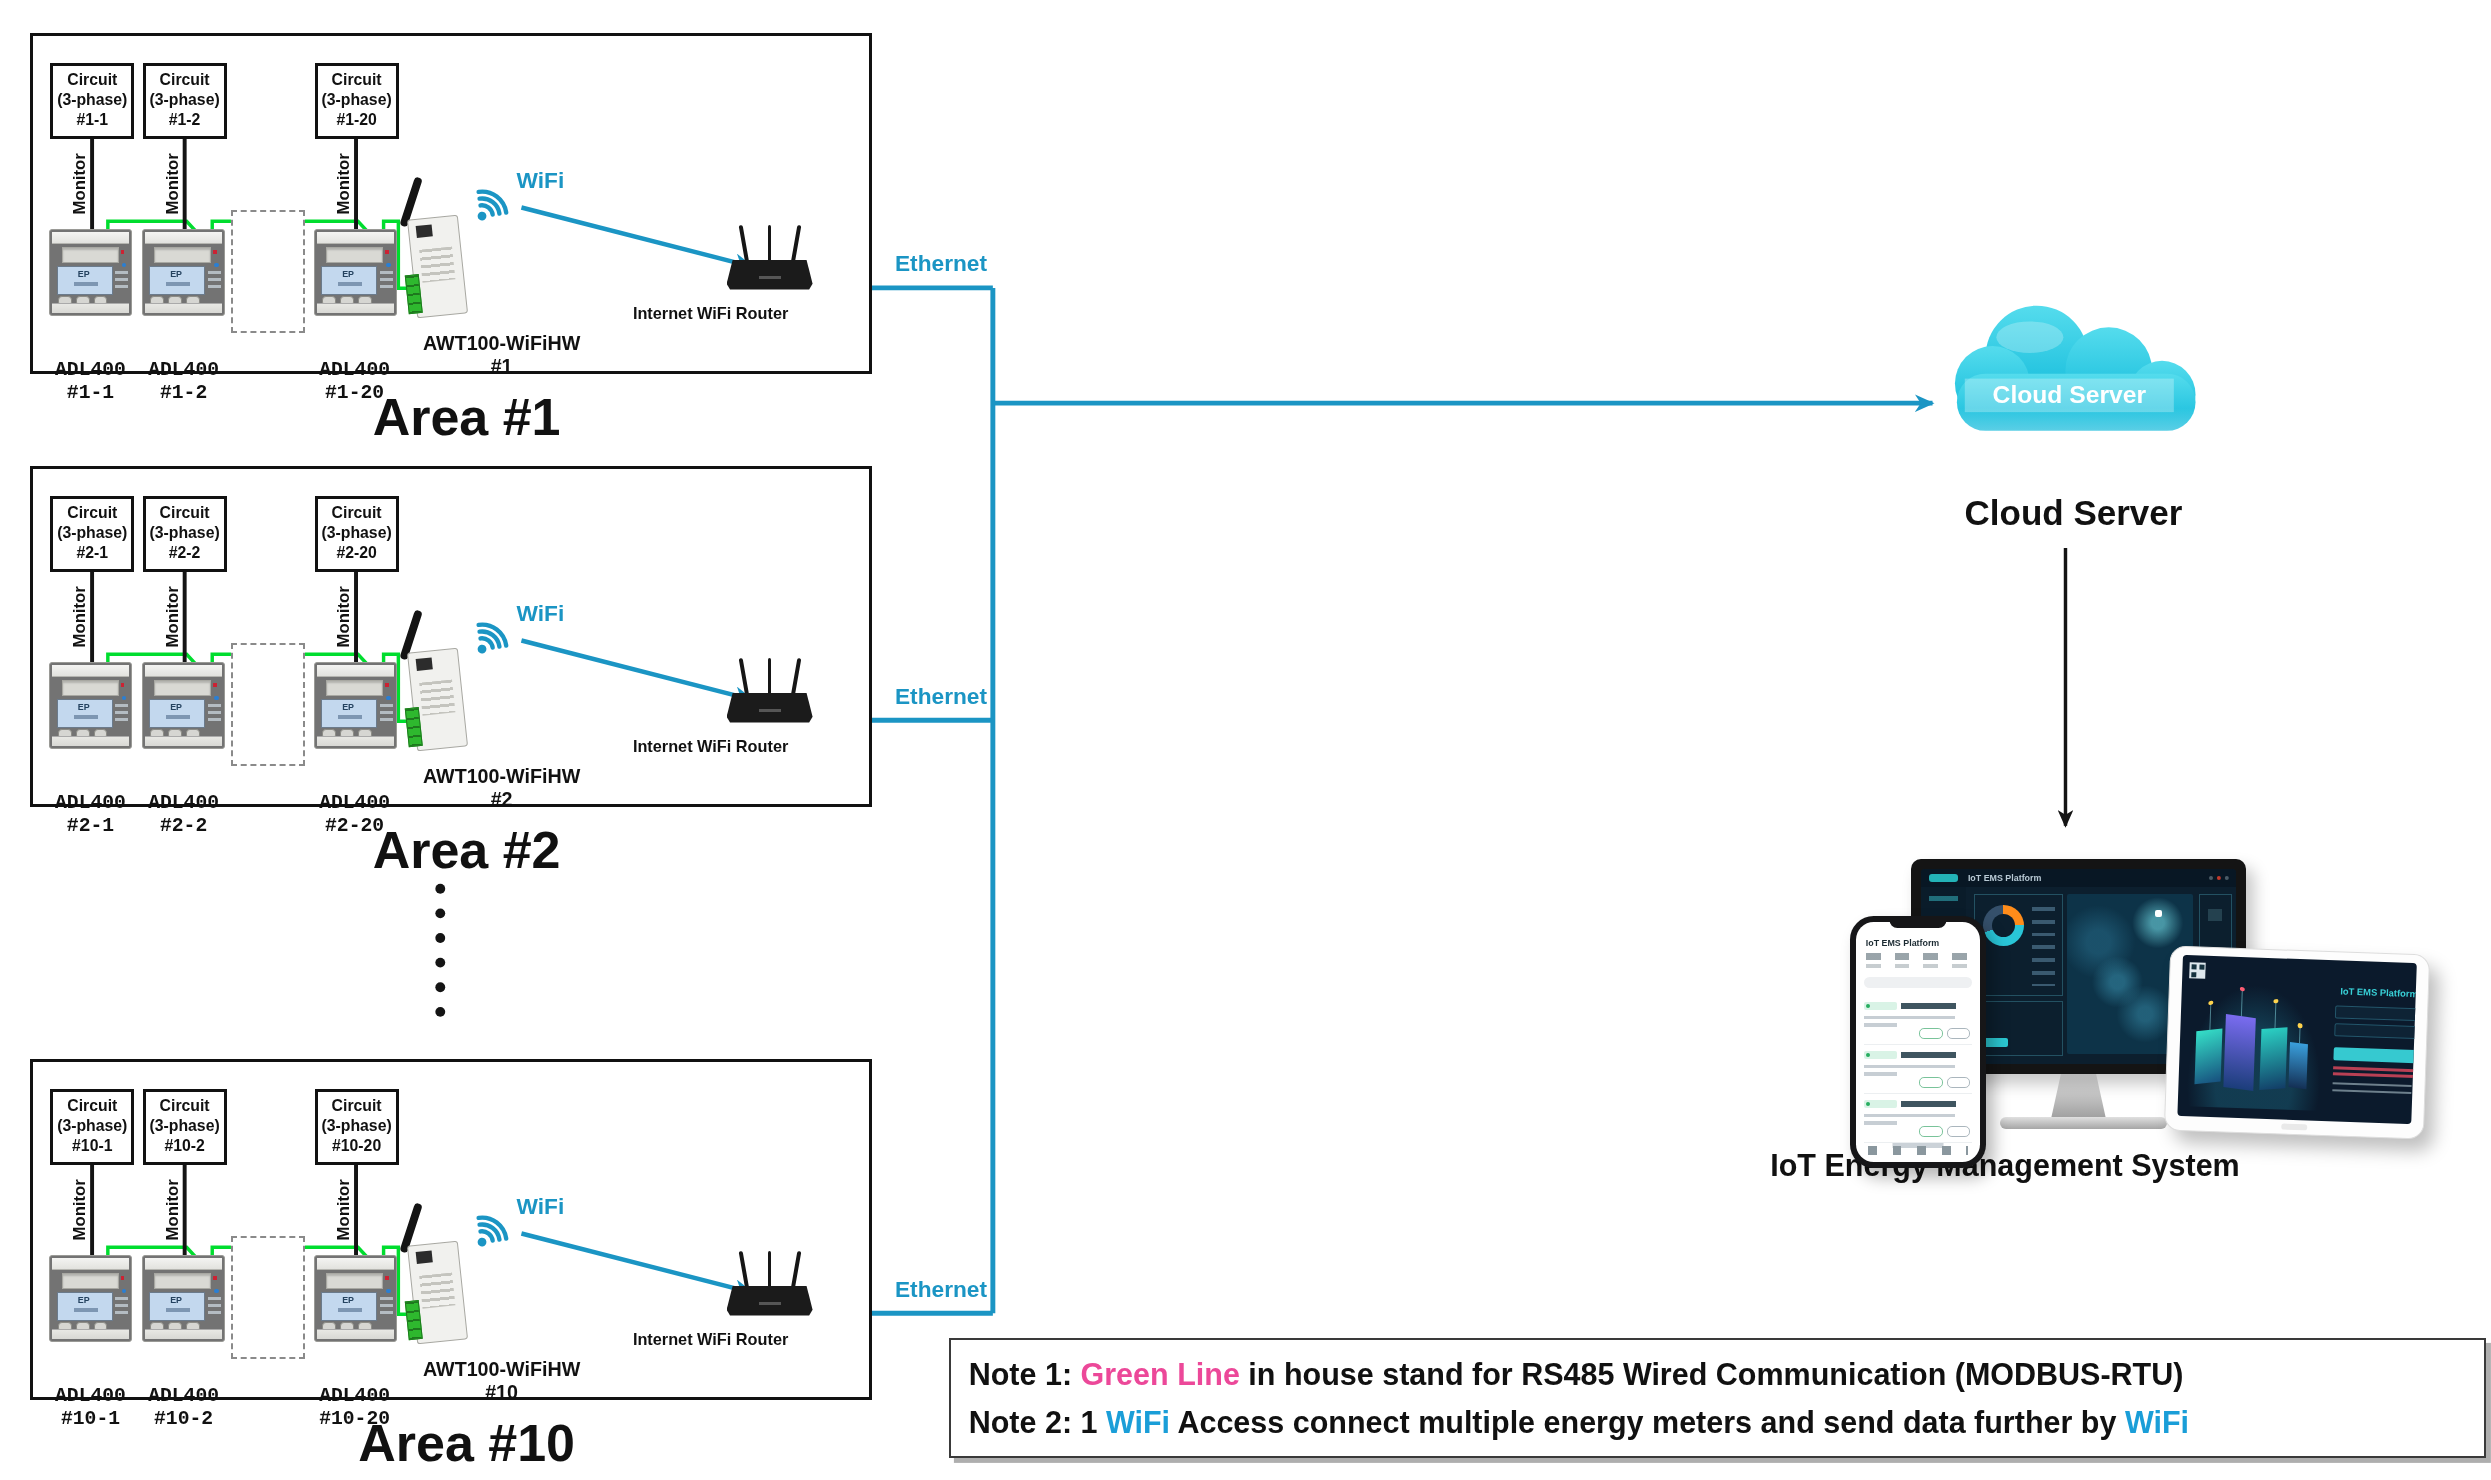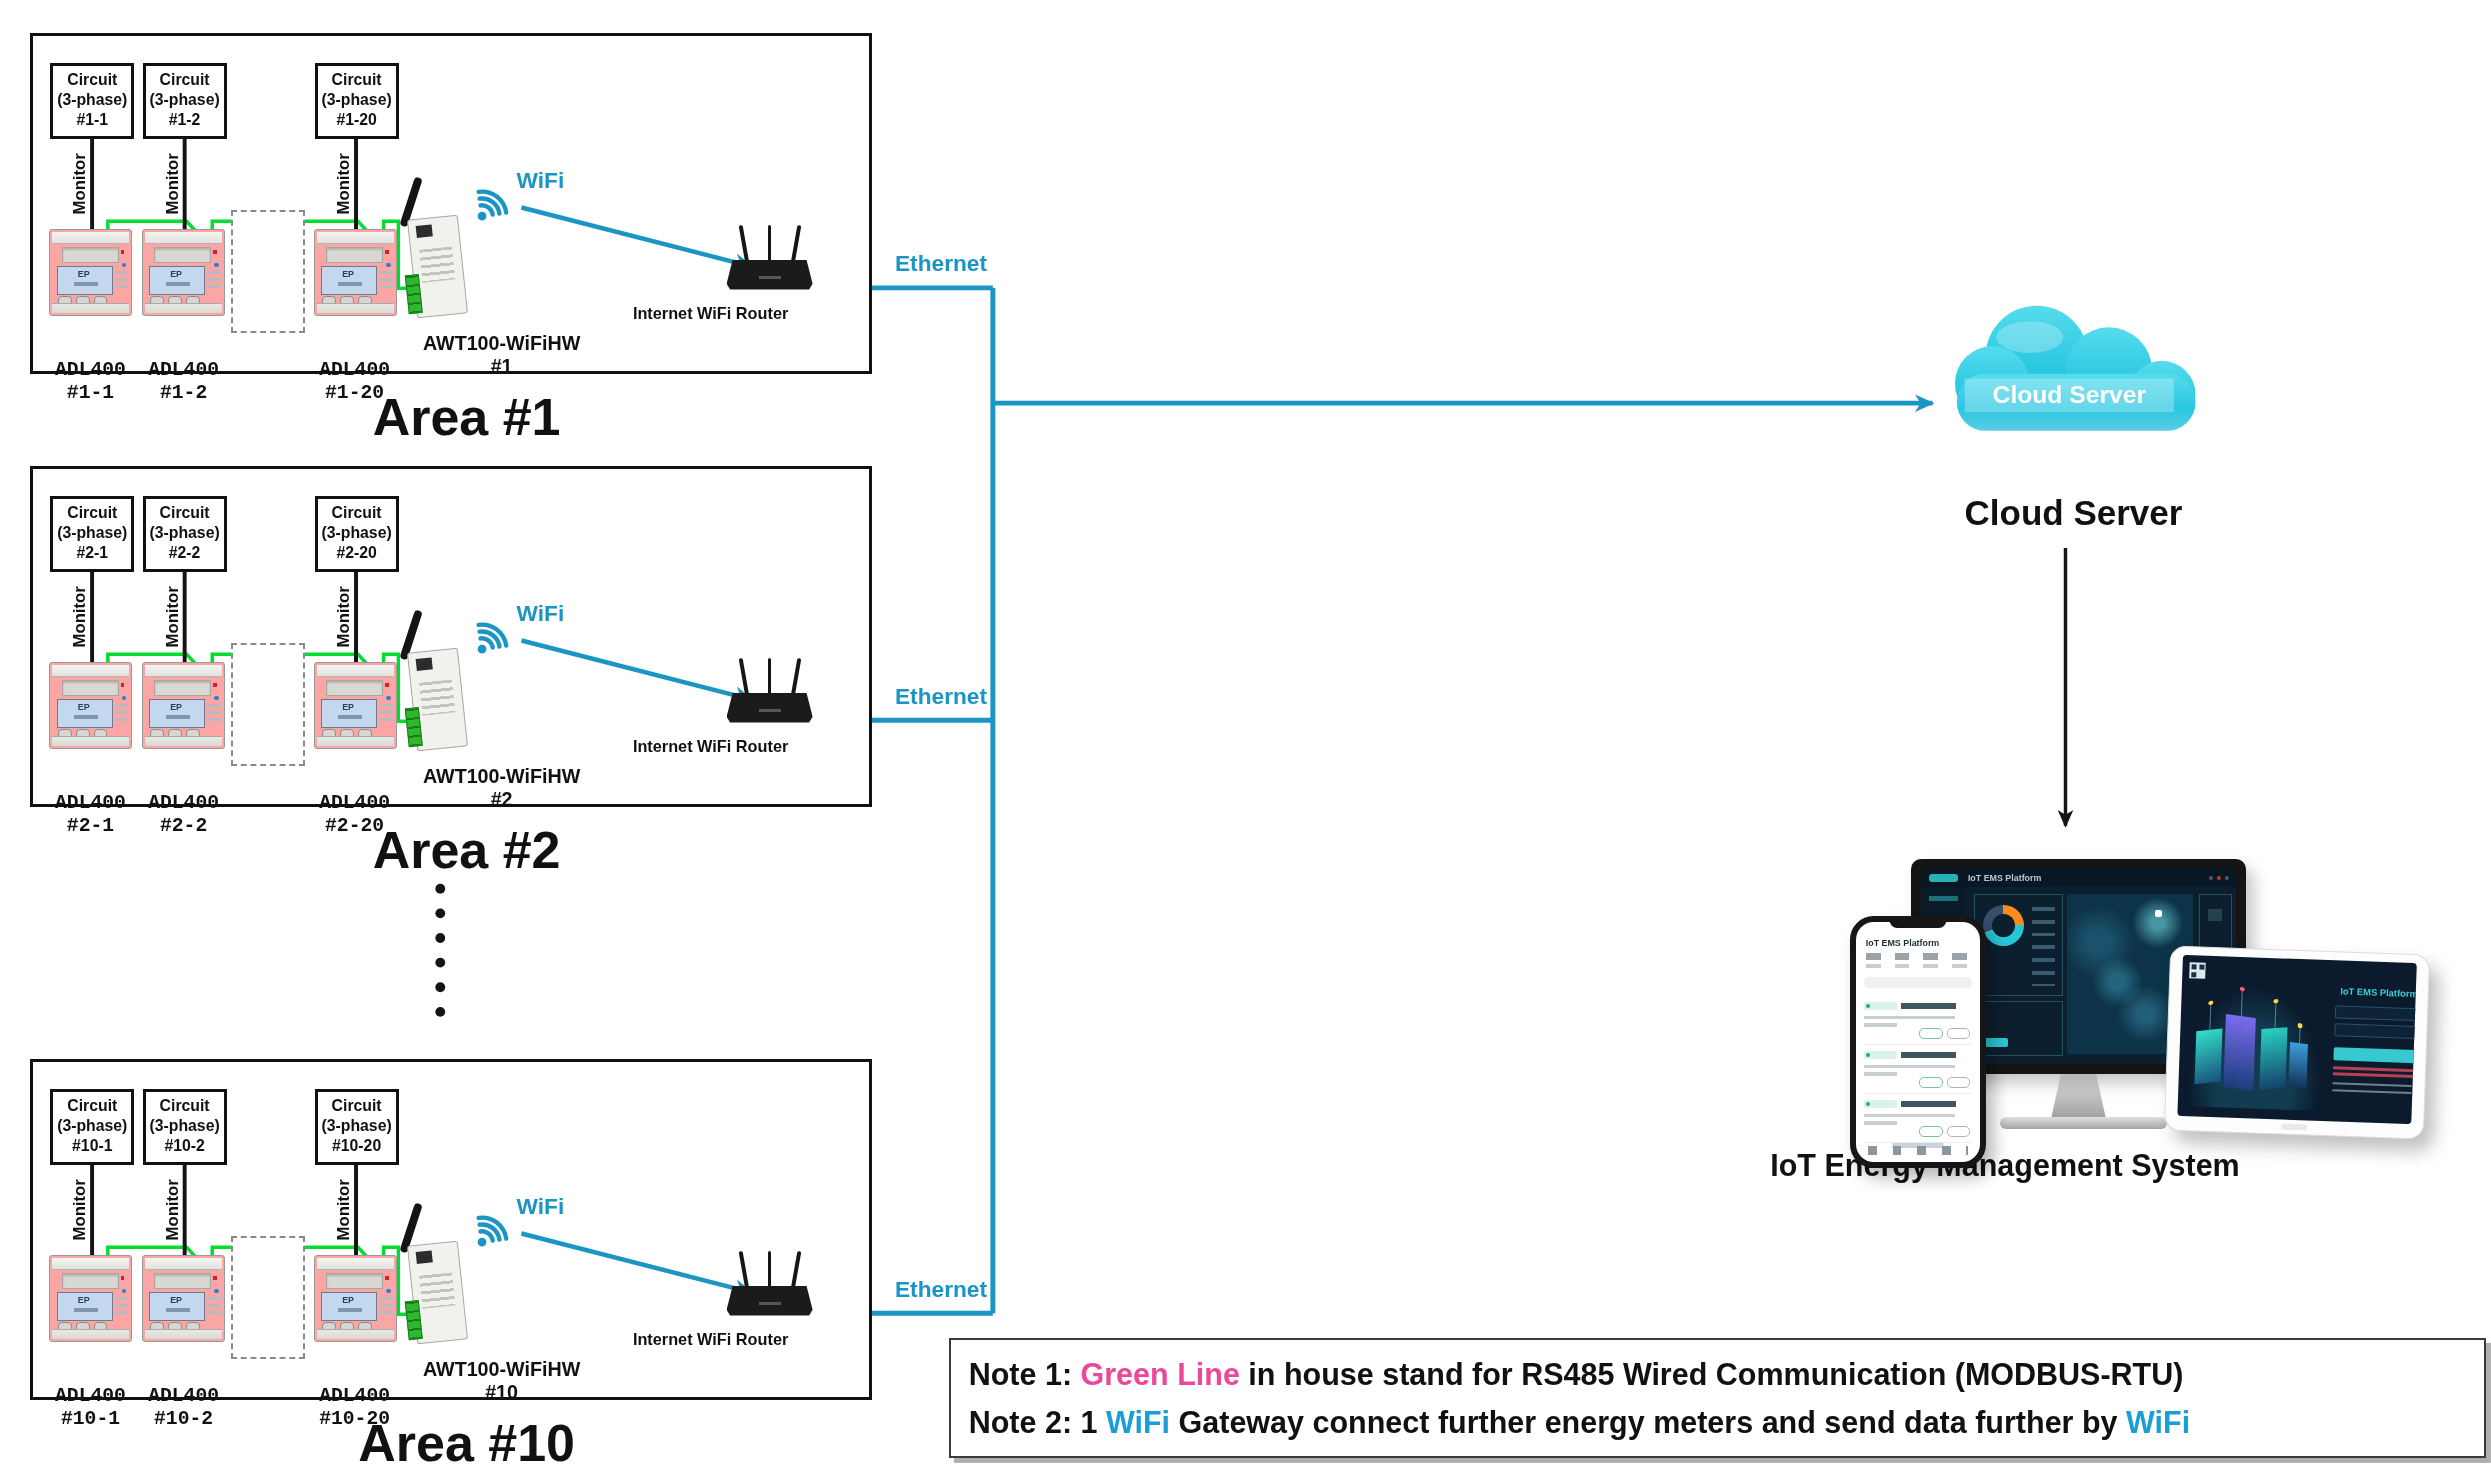--- a/index.html
+++ b/index.html
@@ -20,21 +20,21 @@
   .cbox{position:absolute;top:26.6px;width:84px;height:76px;border:3px solid #111;box-sizing:border-box;
         background:#fff;text-align:center;font-size:15.8px;line-height:19.7px;padding-top:4.9px;}
   .cbox span{display:block;}
   .mlab{position:absolute;top:139px;width:89px;height:17.7px;text-align:center;font-size:16.7px;
         transform:rotate(-90deg);}
   .mtlab{position:absolute;top:323px;width:108px;text-align:center;font-size:19.7px;line-height:22.7px;}
   .mtlab span{display:block;font-family:Liberation Mono, monospace;}
   .alab{position:absolute;top:351px;left:16px;width:100%;text-align:center;font-size:52px;}
 
   
-  .meter{position:absolute;top:193px;width:83px;height:87px;background:#fca5a5;
+  .meter{position:absolute;top:193px;width:83px;height:87px;background:#737373;
          border:1px solid #9a9a96;border-radius:3px;box-sizing:border-box;}
   .m-top{position:absolute;left:2px;right:2px;top:2px;height:10.8px;border-bottom:1px solid #b5b5b0;
          background:linear-gradient(#f4f4f2,#e2e2de);}
   .m-slot{position:absolute;left:11.8px;top:16.7px;width:55px;height:14.8px;background:#d9d9d4;
           border:1px solid #a8a8a2;box-shadow:inset 0 2px 2px rgba(0,0,0,.18);}
   .m-reddot{position:absolute;right:6.9px;top:19.7px;width:3.9px;height:3.9px;background:#c23;}
   .m-lcd{position:absolute;left:6.9px;top:36px;width:54px;height:26.6px;background:#c3d8ee;
          border:1px solid #6b7b8c;}
   .m-lcd .lcdt{position:absolute;left:19.7px;top:2px;font-size:8.9px;color:#24425f;}
   .m-lcd:after{content:"";position:absolute;left:15.8px;top:14.8px;width:23.6px;height:3.9px;background:#5f7a99;opacity:.7;}
@@ -705,15 +705,15 @@
     </div>
     <div class="t-home"></div>
   </div>
 </div>
 <div class="devcap">
   <span>IoT Energy Management System</span>
 </div>
 
 <div class="notes">
   <div><span>Note 1: </span><span class="hl-green">Green Line</span><span> in house stand for RS485 Wired Communication (MODBUS-RTU)</span></div>
-  <div><span>Note 2: 1 </span><span class="hl-blue">WiFi</span><span> Gateway connect further energy meters and send data further by </span><span class="hl-blue">WiFi</span></div>
+  <div><span>Note 2: 1 </span><span class="hl-blue">WiFi</span><span> Access connect multiple energy meters and send data further by </span><span class="hl-blue">WiFi</span></div>
 </div>
 
 
 </body></html>

